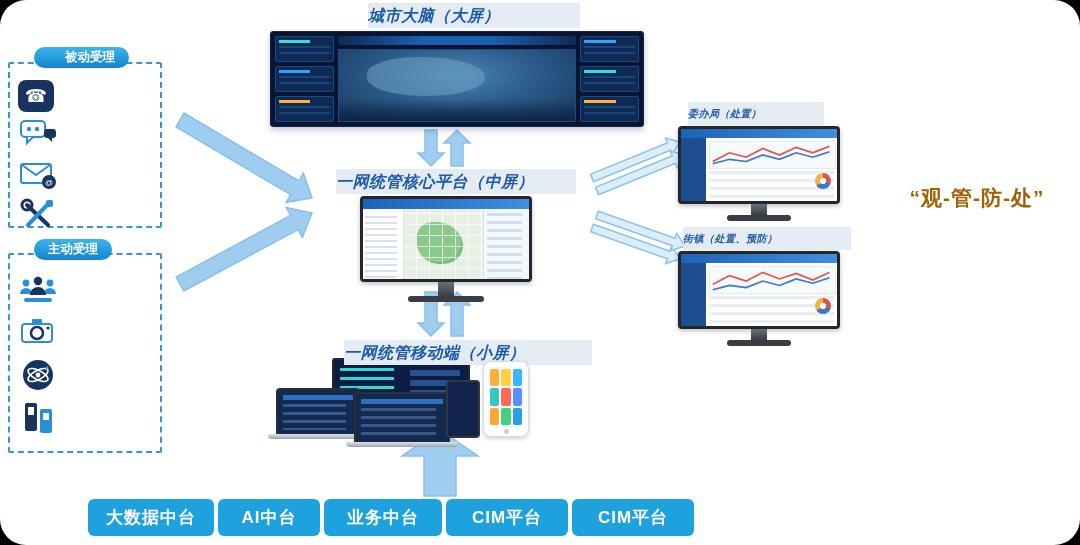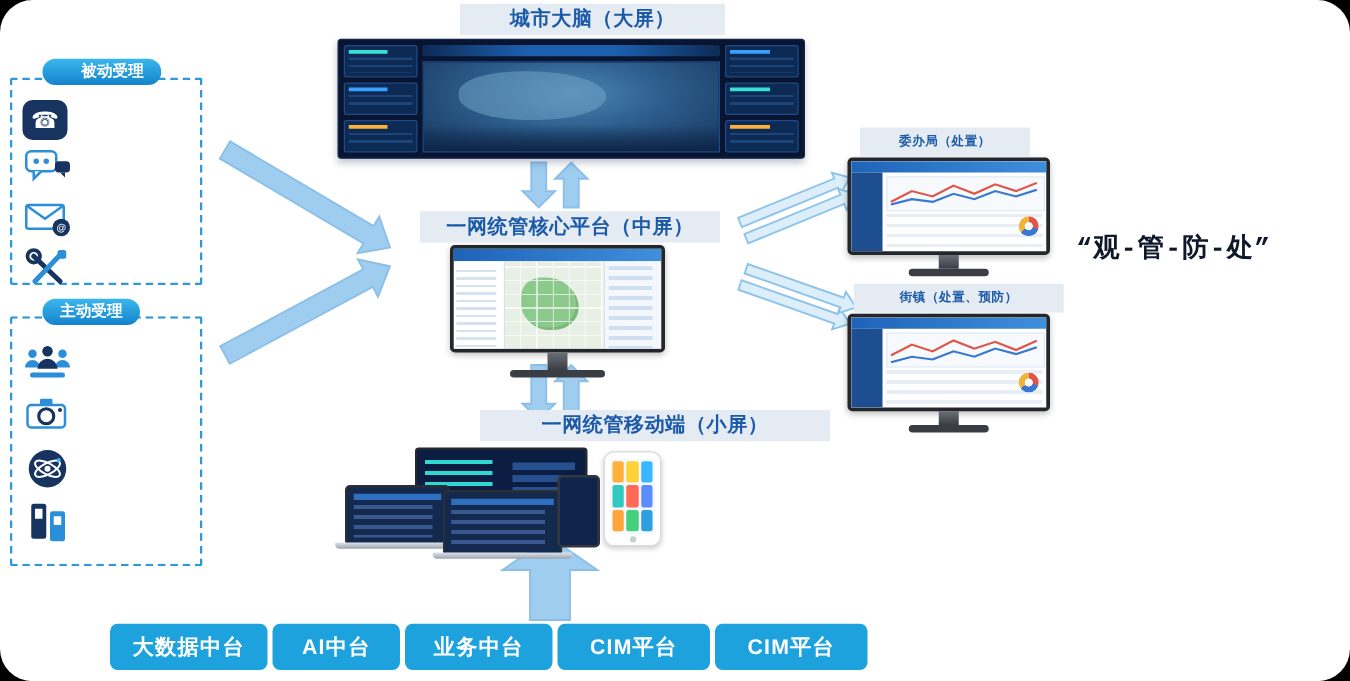--- a/index.html
+++ b/index.html
@@ -6,21 +6,21 @@
   .canvas{
     position:relative;width:1080px;height:545px;background:#fff;
     border-radius:26px;overflow:hidden;
     font-family:"Liberation Sans","DejaVu Sans",sans-serif;
   }
   #arrows{position:absolute;left:0;top:0;z-index:0;pointer-events:none;}
 
   
   .sec-label{
     position:absolute;z-index:2;background:#e5ebf2;color:#1b5aa8;
-    font-weight:bold;text-align:center;letter-spacing:.5px;
+    font-weight:bold;text-align:left;letter-spacing:.5px;font-style:italic;
   }
   .lbl-lg{font-size:16px;line-height:25px;height:25px;}
   .lbl-sm{font-size:10px;line-height:23px;height:23px;}
 
   
   .group-box{
     position:absolute;border:2px dashed #2f98d8;background:#fff;
     border-radius:2px;z-index:1;
   }
   .group-pill{
@@ -119,22 +119,22 @@
   .a7{background:#ffa53a}.a8{background:#44d07e}.a9{background:#2d9fe0}
 
   
   .platform-bar{position:absolute;left:88px;top:499px;height:37px;display:flex;gap:4px;z-index:2;}
   .platform-chip{
     background:#1ea2de;color:#fff;font-weight:bold;font-size:17px;
     display:flex;align-items:center;justify-content:center;border-radius:6px;letter-spacing:1px;
   }
 
   .quote{
-    position:absolute;left:840px;top:184px;width:198px;z-index:2;
-    color:#0f172a;font-size:21px;font-weight:bold;letter-spacing:1px;text-align:center;font-family:Liberation Mono, monospace;
+    position:absolute;left:878px;top:184px;width:198px;z-index:2;
+    color:#a16207;font-size:21px;font-weight:bold;letter-spacing:1px;text-align:center;
   }
 </style>
 </head>
 <body>
 
 <div class="canvas">
 
   <svg id="arrows" width="1080" height="545">
       <polygon points="425.0,130.0 425.0,153.0 418.0,153.0 431.0,166.0 444.0,153.0 437.0,153.0 437.0,130.0" fill="#9ecdf0" stroke="#8bbfe8" stroke-width="1.5"></polygon>
       <polygon points="463.0,166.0 463.0,143.0 470.0,143.0 457.0,130.0 444.0,143.0 451.0,143.0 451.0,166.0" fill="#9ecdf0" stroke="#8bbfe8" stroke-width="1.5"></polygon>
@@ -178,21 +178,21 @@
           <div class="core-left"></div>
           <div class="core-map"></div>
           <div class="core-right"></div>
         </div>
       </div>
     </div>
     <div class="mon-neck" style="height:14px;"></div>
     <div class="mon-base" style="width:76px;"></div>
   </div>
 
-  <div class="sec-label lbl-lg" style="left:344px;top:328px;width:280px;margin-left:40px;">一网统管移动端（小屏）</div>
+  <div class="sec-label lbl-lg" style="left:344px;top:340px;width:248px;">一网统管移动端（小屏）</div>
 
   <div class="backmon">
     <div class="scr"></div>
   </div>
   <div class="laptop" style="left:276px;top:388px;width:84px;">
     <div class="lscreen" style="height:44px;"></div>
     <div class="lbase"></div>
   </div>
   <div class="laptop" style="left:354px;top:392px;width:96px;">
     <div class="lscreen" style="height:48px;"></div>

